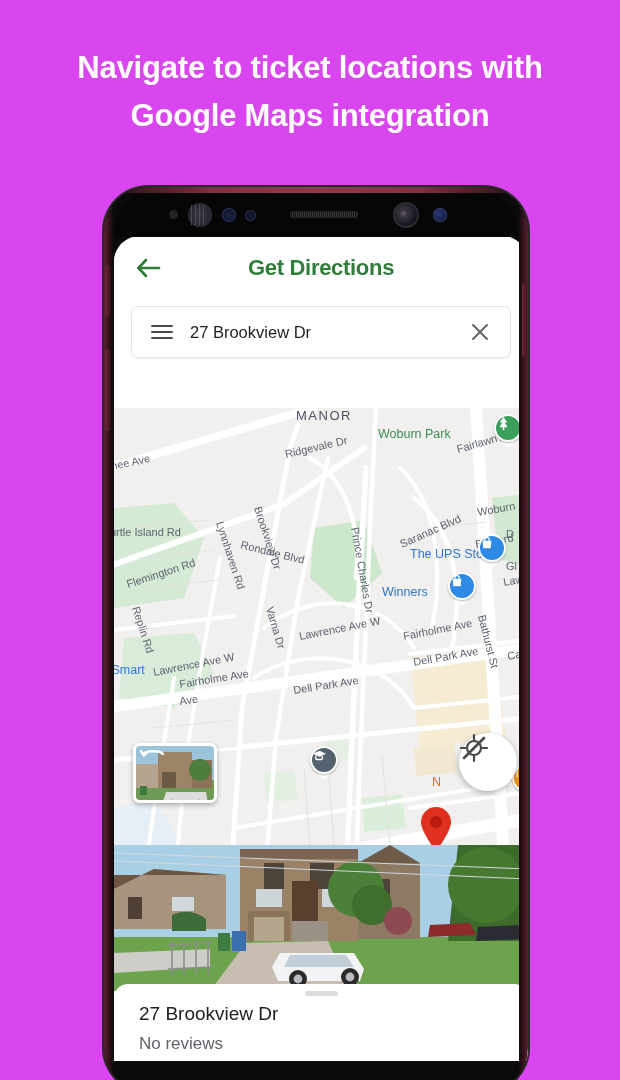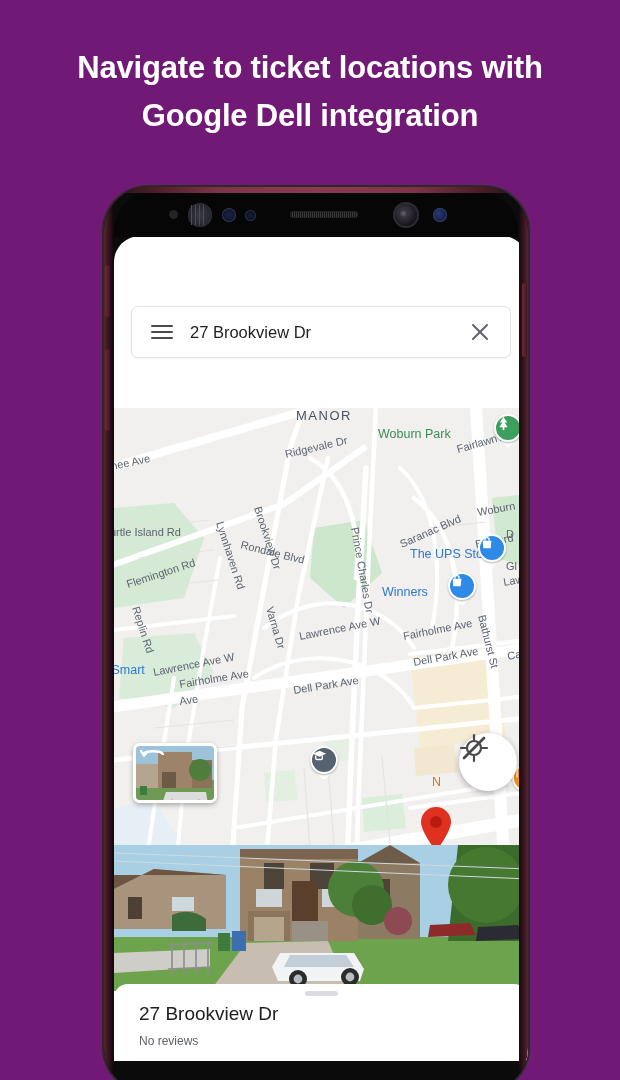--- a/index.html
+++ b/index.html
@@ -2,21 +2,21 @@
 <html><head>
 <meta charset="utf-8">
 <style>
   * { box-sizing: border-box; margin: 0; padding: 0; }
   html, body {
     width: 620px; height: 1080px;
     overflow: hidden;
     background: #046A04;
     font-family: "Liberation Sans", sans-serif;
   }
-  #root { position: relative; width: 620px; height: 1080px; background: #701a75; padding-left: 20px; }
+  #root { position: relative; width: 620px; height: 1080px; background: #d946ef; padding-left: 20px; }
 
   
   .headline {
     position: absolute; top: 44px; left: 0; width: 620px;
     text-align: center; color: #ffffff;
     font-weight: bold; font-size: 31px; line-height: 48px;
     letter-spacing: -0.2px;
   }
 
   
@@ -150,46 +150,55 @@
   .svphoto { position: absolute; left: 0; top: 609px; width: 414px; height: 146px; overflow: hidden; }
 
   
   .sheet {
     position: absolute; left: 0; top: 748px; width: 414px; height: 126px;
     background: #ffffff; border-top-left-radius: 14px; border-top-right-radius: 14px;
   }
   .grabber { position: absolute; left: 191px; top: 7px; width: 33px; height: 5px;
              border-radius: 3px; background: #dadce0; }
   .sheet-title { position: absolute; left: 25px; top: 19px; font-size: 19px; color: #202124; }
-  .sheet-sub   { position: absolute; left: 25px; top: 50px; font-size: 12px; color: #5f6368; }
+  .sheet-sub   { position: absolute; left: 25px; top: 50px; font-size: 17px; color: #5f6368; }
 </style>
 </head>
 <body>
 
 <div id="root">
 
   <div class="headline">
     <div>Navigate to ticket locations with</div>
-    <div>Google Dell integration</div>
+    <div>Google Maps integration</div>
   </div>
 
   <div class="phone">
 
     <div class="bezel-top">
       <span class="sensor s-dot"></span>
       <span class="sensor s-iris"></span>
       <span class="sensor s-blu1"></span>
       <span class="sensor s-blu2"></span>
       <span class="speaker"></span>
       <span class="sensor s-cam"></span>
       <span class="sensor s-blu3"></span>
     </div>
 
     <div class="screen">
 
+      <div class="appbar">
+        <div class="back-btn">
+          <svg width="26" height="22" viewBox="0 0 26 22">
+            <path d="M10 3 L2.5 11 L10 19" fill="none" stroke="#2F7D39" stroke-width="2.6" stroke-linecap="round" stroke-linejoin="round"></path>
+            <line x1="2.5" y1="11" x2="23" y2="11" stroke="#2F7D39" stroke-width="2.6" stroke-linecap="round"></line>
+          </svg>
+        </div>
+        <div class="appbar-title">Get Directions</div>
+      </div>
 
       <div class="searchwrap">
         <div class="searchbar">
           <span class="hamburger">
               <i></i>
               <i></i>
               <i></i>
             </span>
           <span class="search-text" title="Search address">27 Brookview Dr</span>
           <span class="clear-x">

